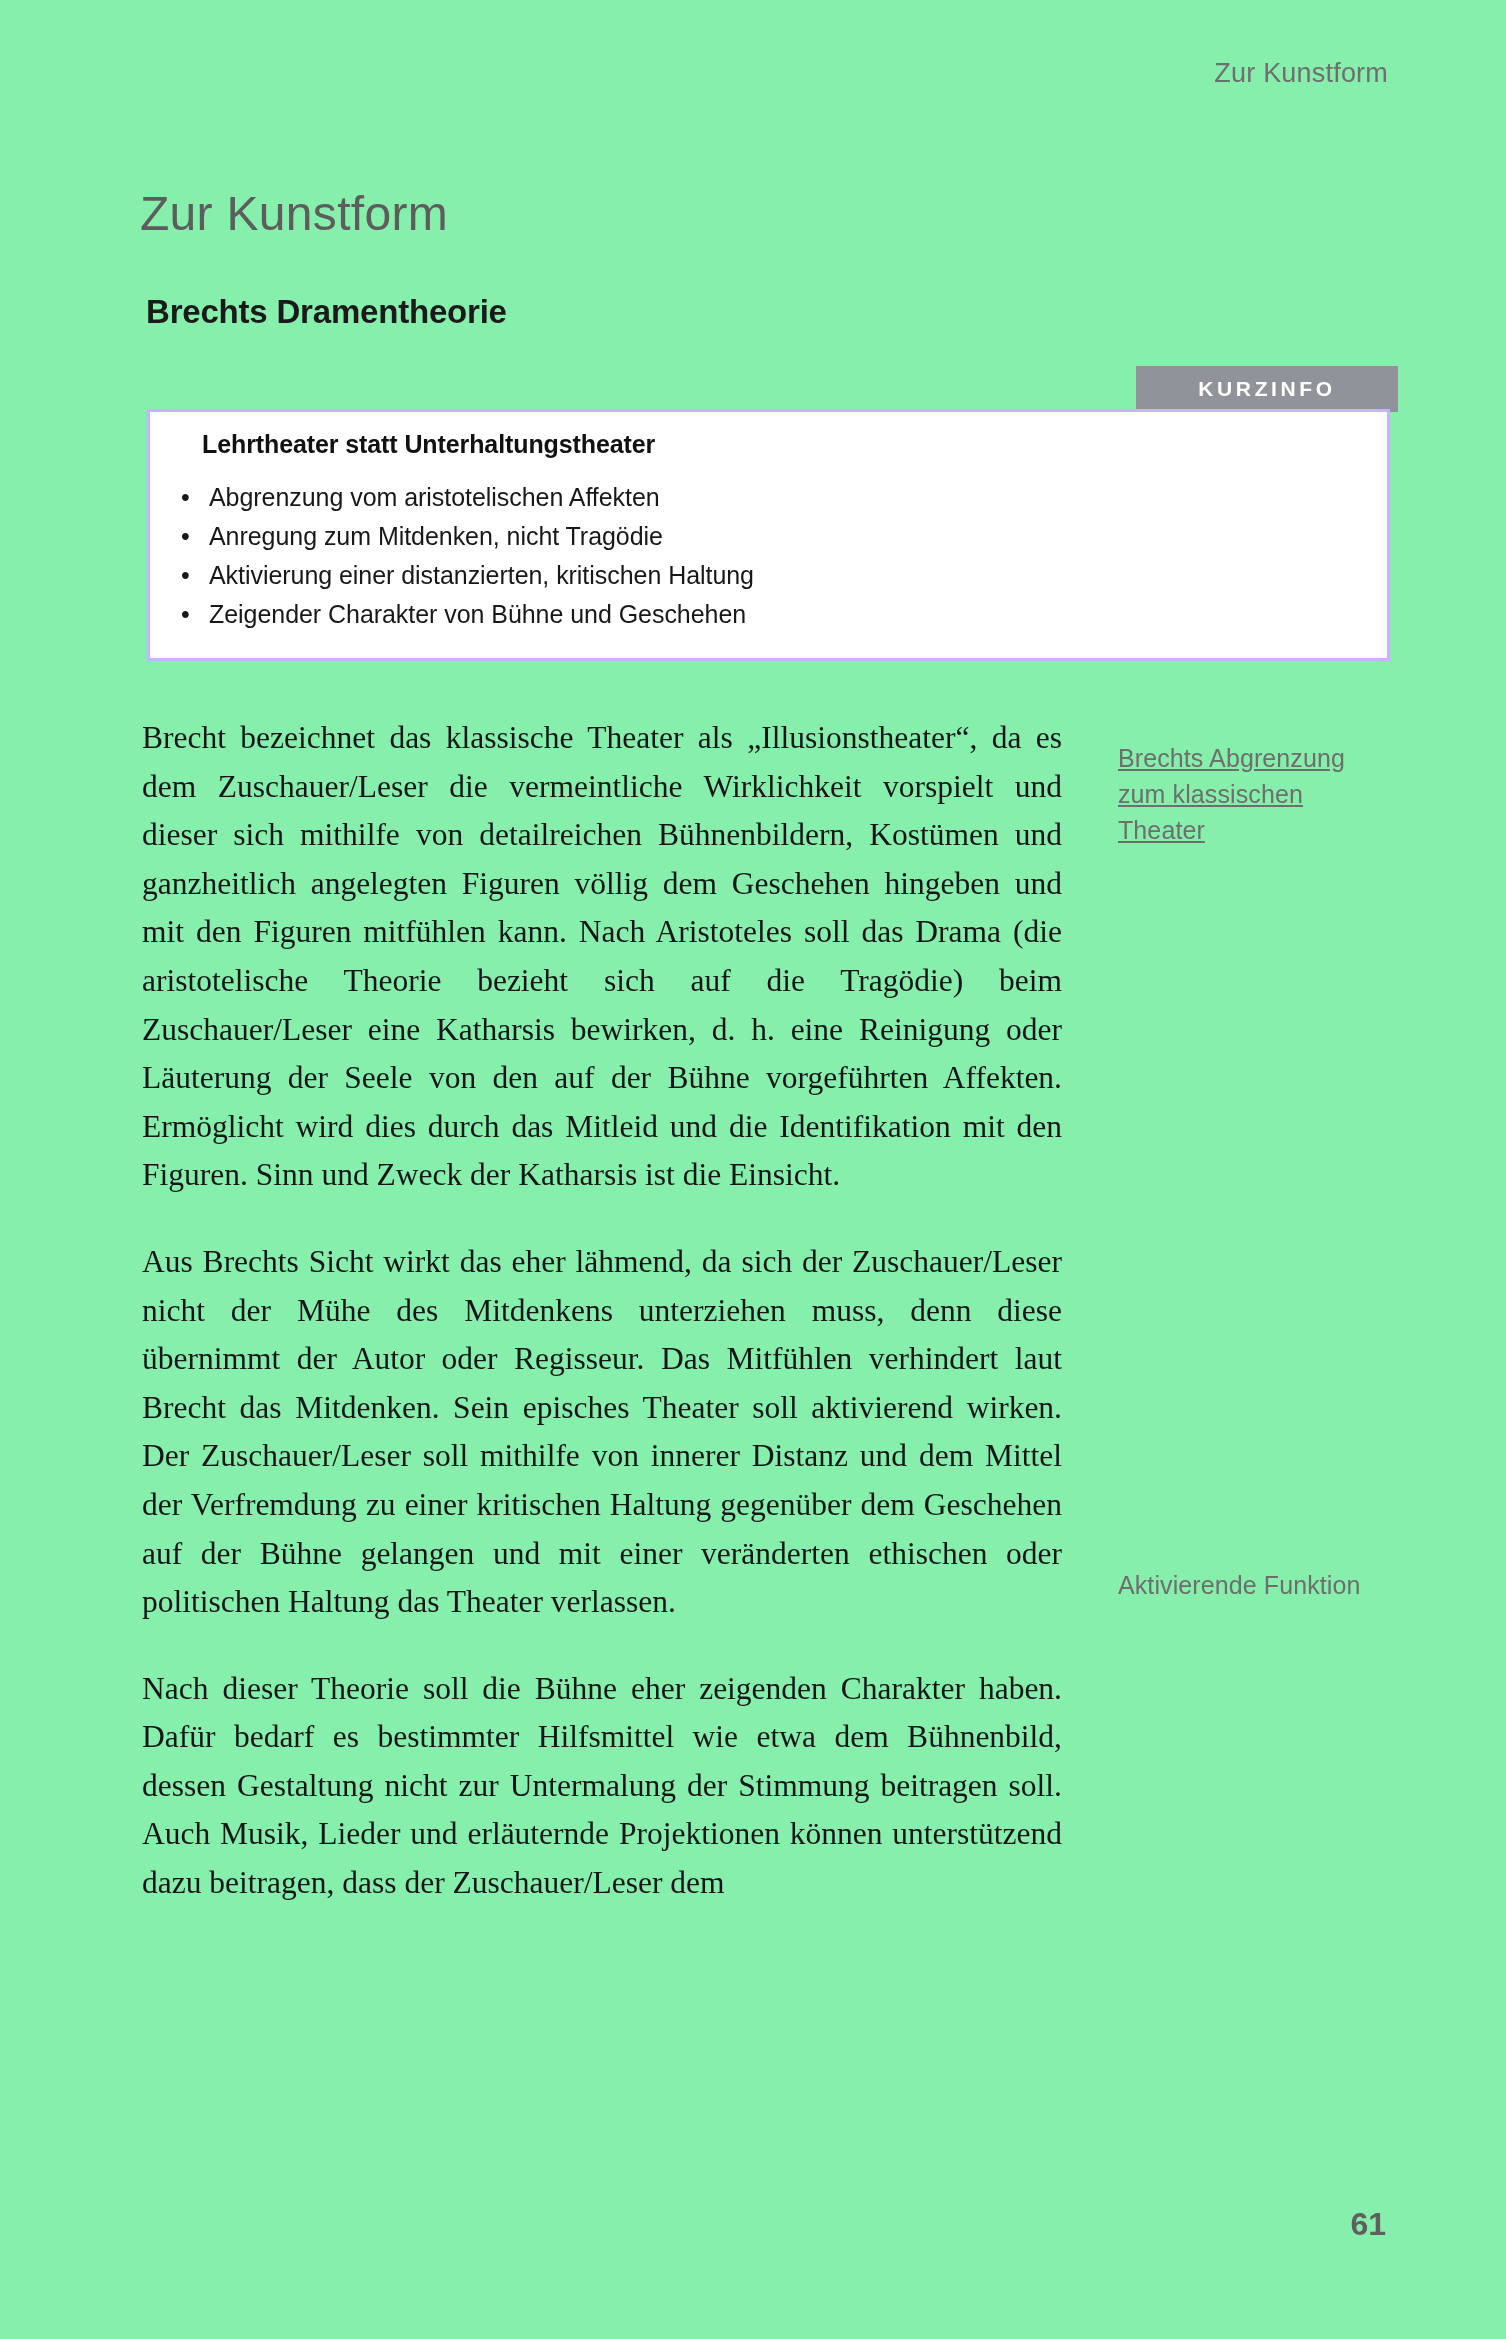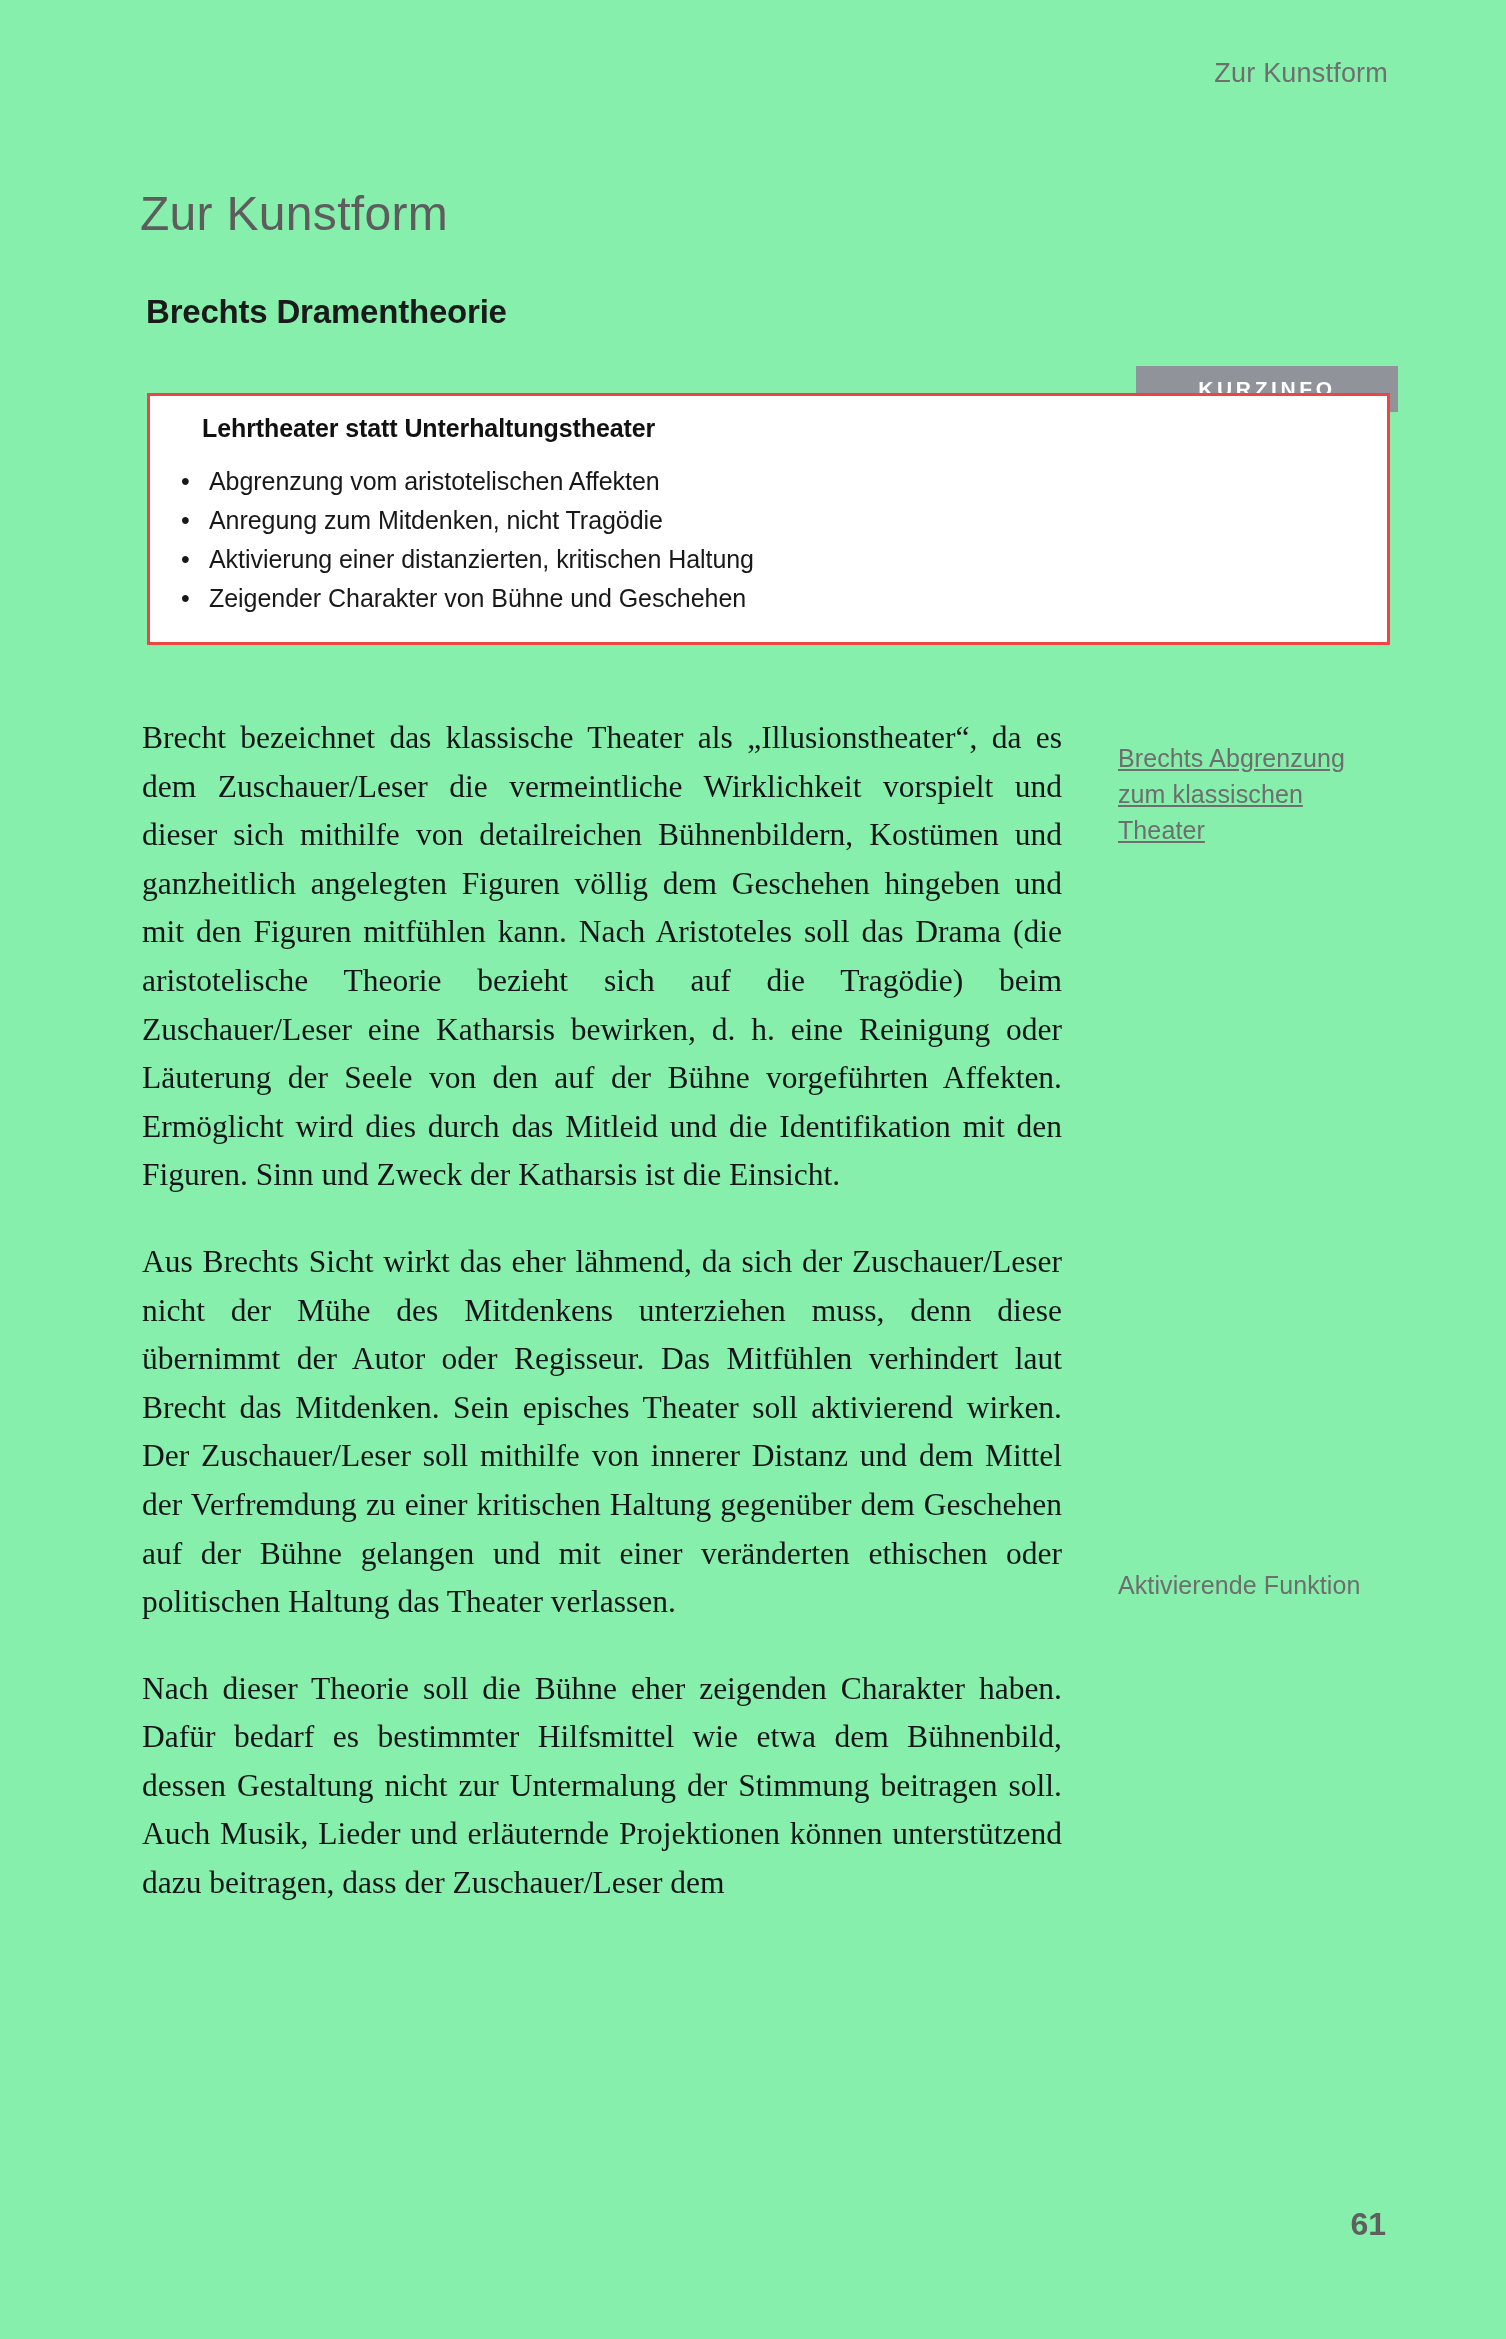--- a/index.html
+++ b/index.html
@@ -75,24 +75,24 @@
     align-items: center;
     justify-content: center;
     box-sizing: border-box;
     margin-left: 8px;
   }
 
   
   .kurzinfo-box {
     position: absolute;
     left: 147px;
-    top: 393px;
+    top: 409px;
     width: 1243px;
     height: 252px;
-    border: 3px solid #ef4444;
+    border: 3px solid #c4b5fd;
     box-sizing: border-box;
     background: #ffffff;
   }
   .kurzinfo-heading {
     position: absolute;
     left: 52px;
     top: 18px;
     font-family: "Liberation Sans", sans-serif;
     font-size: 25px;
     font-weight: bold;

